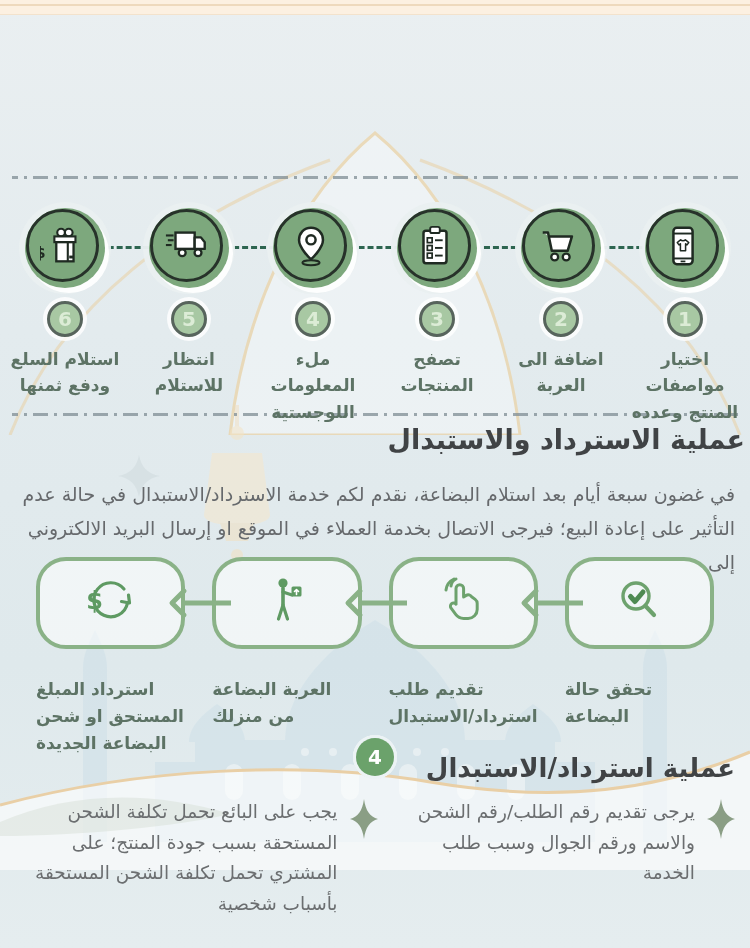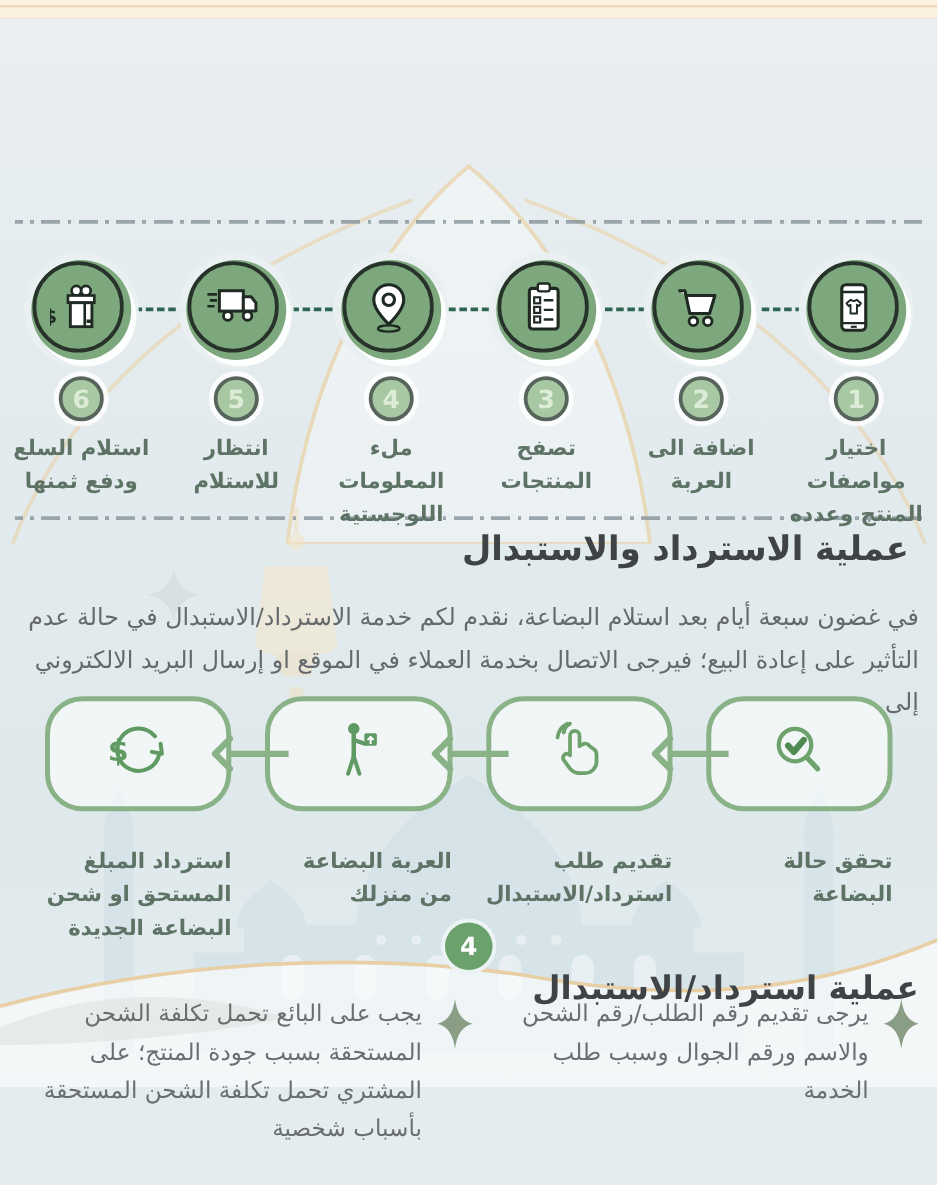--- a/index.html
+++ b/index.html
@@ -26,34 +26,34 @@
   .step{flex:1;display:flex;flex-direction:column;align-items:center;position:relative;z-index:2;}
   .step-circle{position:relative;margin-top:8px;width:80px;height:80px;border-radius:50%;background:#7da87d;
     box-shadow:4px 5px 0 0 rgba(255,255,255,.9), 0 0 0 6px rgba(233,239,241,.97);}
   .step-circle::after{content:"";position:absolute;left:1px;top:1px;right:6px;bottom:6px;border:3px solid #27322a;border-radius:50%;}
   .step-ico{position:absolute;left:0;top:0;right:5px;bottom:5px;display:flex;align-items:center;justify-content:center;}
   .step-num{margin-top:13px;width:36px;height:36px;border-radius:50%;background:#a8c8a3;border:3px solid #57645c;
     color:#dcecd6;font-size:20px;font-weight:700;display:flex;align-items:center;justify-content:center;
     box-shadow:0 0 0 4px rgba(255,255,255,.8);}
   .step-label{margin-top:9px;font-size:17px;font-weight:600;color:#5d7365;text-align:center;line-height:1.55;max-width:120px;}
   
-  .sec-head1{position:absolute;top:424px;right:23px;font-size:27px;font-weight:800;color:#404345;z-index:2;}
+  .sec-head1{position:absolute;top:424px;right:5px;font-size:27px;font-weight:800;color:#404345;z-index:2;}
   .para{position:absolute;top:477px;right:15px;left:15px;font-size:19px;color:#66696c;line-height:1.8;text-align:right;z-index:2;}
   .rboxes{position:absolute;top:557px;left:0;right:0;padding:0 36px;display:flex;gap:27px;z-index:2;}
   .rcol{flex:1;display:flex;flex-direction:column;align-items:center;}
   .rbox{position:relative;width:100%;height:92px;border:4px solid #8ab287;border-radius:30px;
     background:rgba(255,255,255,.55);display:flex;align-items:center;justify-content:center;}
   .rbox-num{position:absolute;bottom:-18px;left:50%;transform:translateX(-50%);width:38px;height:38px;border-radius:50%;
     background:#6ba26b;color:#fff;font-size:20px;font-weight:700;display:flex;align-items:center;justify-content:center;
     box-shadow:0 0 0 3px rgba(236,242,244,.95);}
-  .rlabel{margin-top:27px;font-size:17px;font-weight:600;color:#5d7365;text-align:right;line-height:1.6;}
+  .rlabel{margin-top:27px;font-size:17px;font-weight:600;color:#5d7365;text-align:left;line-height:1.6;}
   .rconn{position:absolute;top:28px;width:64px;height:36px;z-index:3;}
   .rc1{left:519px;} .rc2{left:343px;} .rc3{left:167px;}
   
-  .sec-head2{position:absolute;top:776px;right:15px;font-size:26px;font-weight:800;color:#404345;z-index:3;}
+  .sec-head2{position:absolute;top:753px;right:15px;font-size:26px;font-weight:800;color:#404345;z-index:3;}
   .bullets{position:absolute;top:797px;right:15px;left:15px;display:flex;flex-direction:row;gap:9px;z-index:3;}
   .bullet{display:flex;align-items:flex-start;gap:12px;}
   .sparkle{flex:0 0 auto;margin-top:2px;}
   .bullet-text{font-size:18.5px;color:#6b6e70;line-height:1.65;text-align:right;font-weight:500;}
 </style>
 </head>
 <body>
 
 <div class="canvas">
 

